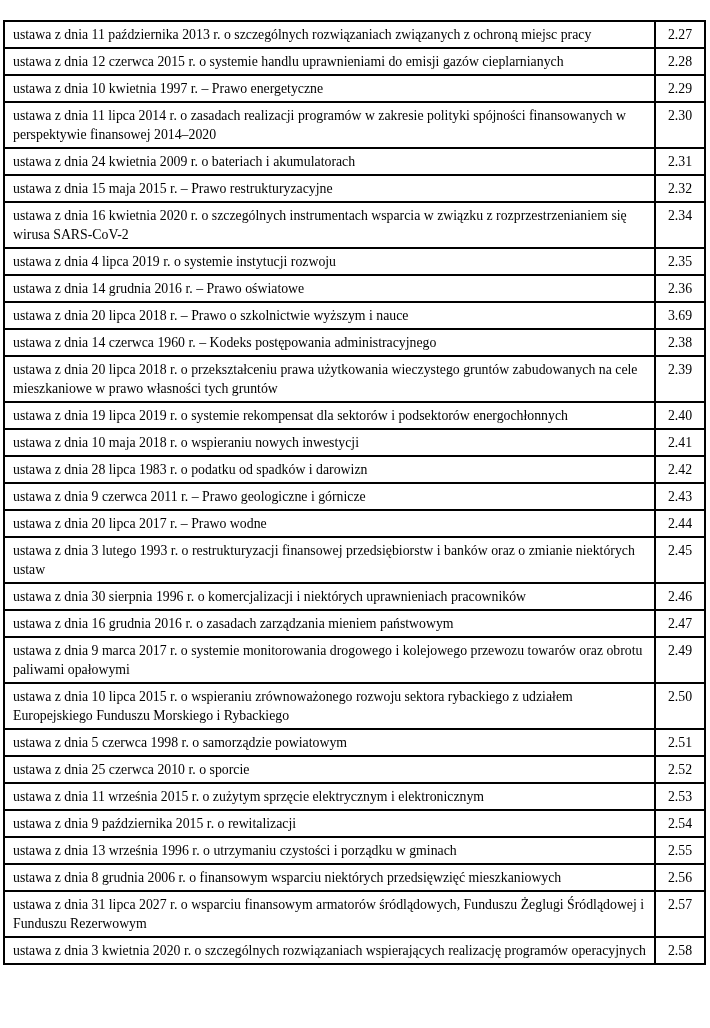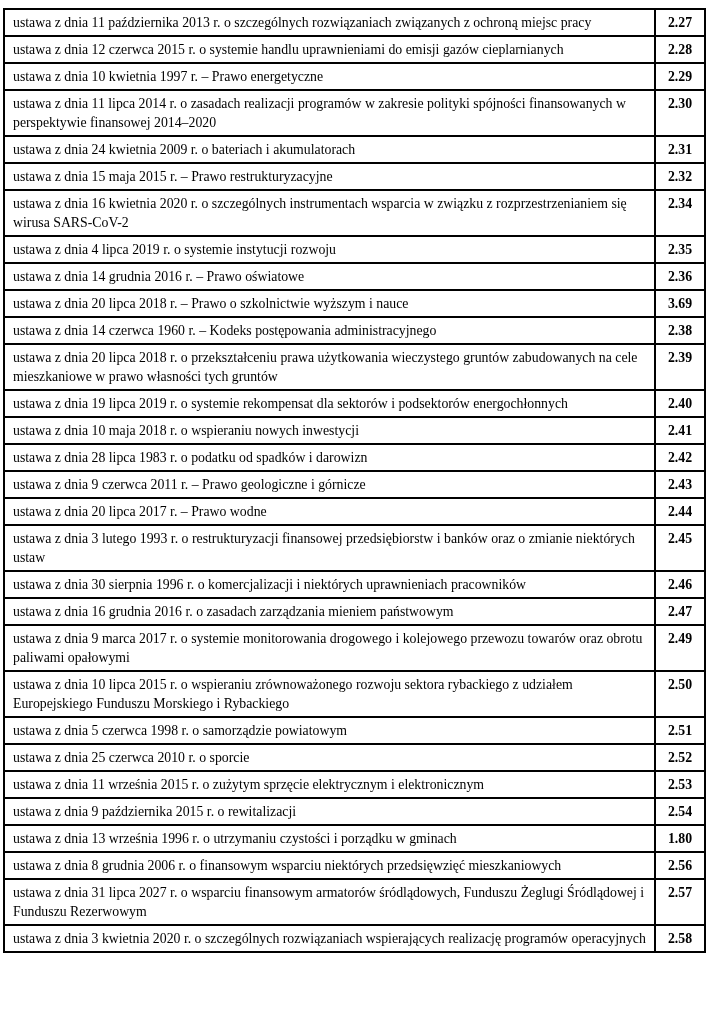--- a/index.html
+++ b/index.html
@@ -9,21 +9,21 @@
     background: #ffffff;
   }
   body {
     font-family: "Liberation Serif", "DejaVu Serif", serif;
     color: #000000;
     -webkit-font-smoothing: antialiased;
   }
   .page {
     width: 710px;
     box-sizing: border-box;
-    padding: 8px 3px;
+    padding: 20px 3px;
   }
   table.acts {
     border-collapse: collapse;
     table-layout: fixed;
     width: 703px;
   }
   table.acts td {
     border: 2px solid #000000;
     vertical-align: top;
     font-size: 13.8px;
@@ -31,21 +31,21 @@
   }
   td.act-title {
     padding: 3px 6px 3px 8px;
     text-align: left;
     letter-spacing: 0;
   }
   td.act-number {
     width: 44px;
     padding: 3px 2px;
     text-align: center;
-    font-weight: bold;
+    font-weight: normal;
     white-space: nowrap;
   }
 </style>
 </head>
 <body>
 
 <div class="page">
   <table class="acts">
     <tbody>
   <tr>
@@ -174,21 +174,21 @@
     <td class="act-number">2.53</td>
   </tr>
 
   <tr>
     <td class="act-title">ustawa z dnia 9 października 2015 r. o rewitalizacji</td>
     <td class="act-number">2.54</td>
   </tr>
 
   <tr>
     <td class="act-title">ustawa z dnia 13 września 1996 r. o utrzymaniu czystości i porządku w gminach</td>
-    <td class="act-number">1.80</td>
+    <td class="act-number">2.55</td>
   </tr>
 
   <tr>
     <td class="act-title">ustawa z dnia 8 grudnia 2006 r. o finansowym wsparciu niektórych przedsięwzięć mieszkaniowych</td>
     <td class="act-number">2.56</td>
   </tr>
 
   <tr>
     <td class="act-title">ustawa z dnia 31 lipca 2027 r. o wsparciu finansowym armatorów śródlądowych, Funduszu Żeglugi Śródlądowej i Funduszu Rezerwowym</td>
     <td class="act-number">2.57</td>

